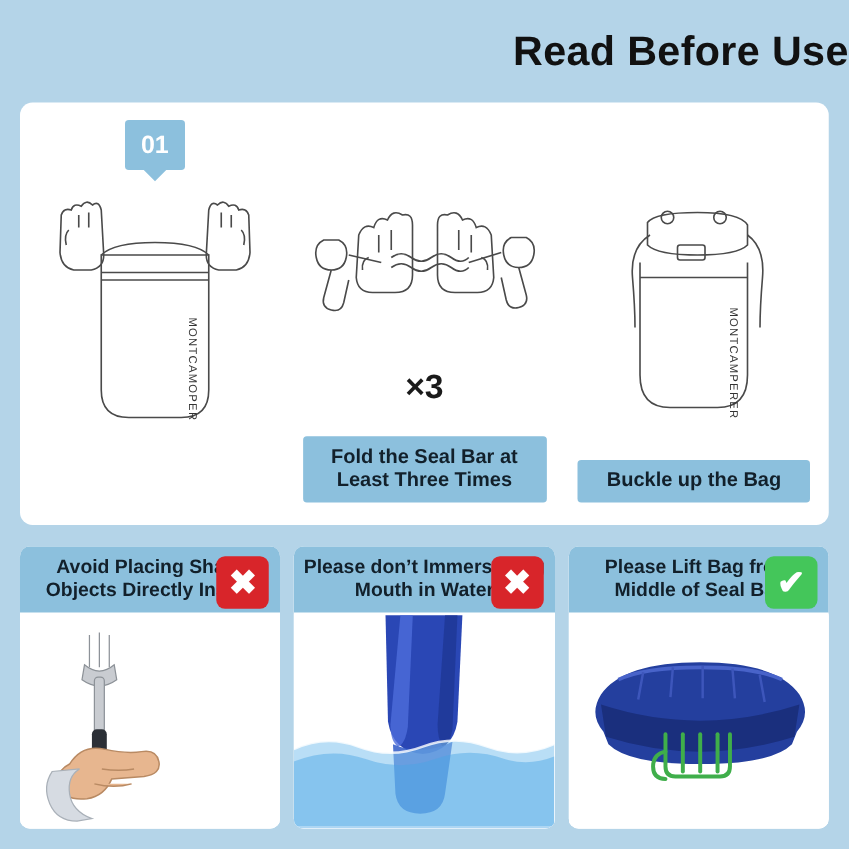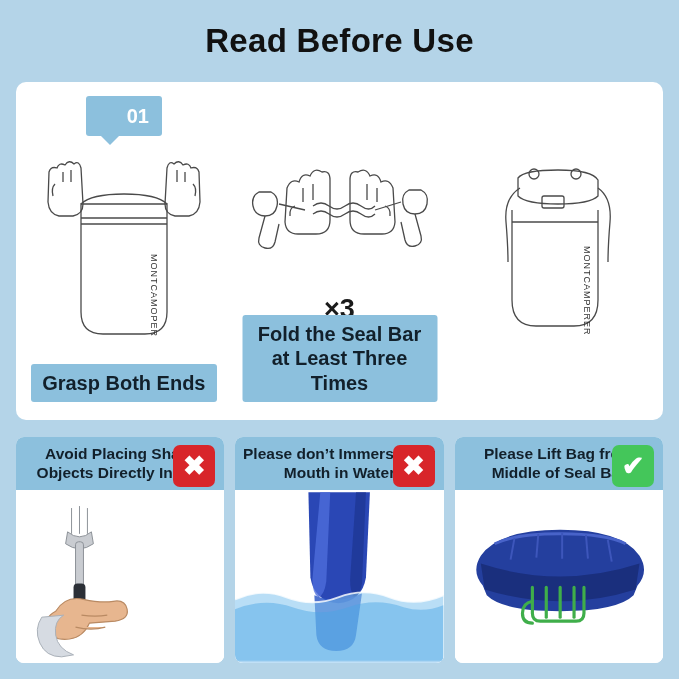--- a/index.html
+++ b/index.html
@@ -14,21 +14,21 @@
     overflow: hidden;
   }
   .page {
     position: relative;
     width: 679px;
     height: 679px;
     box-sizing: border-box;
     padding: 0;
   }
   .title {
-    text-align: center;
+    text-align: right;
     font-size: 33px;
     font-weight: bold;
     color: #111111;
     letter-spacing: 0.3px;
     padding-top: 22px;
     padding-bottom: 12px;
     font-family: "Liberation Sans", sans-serif;
   }
   
   .steps-panel {
@@ -62,21 +62,20 @@
     width: 48px;
     height: 40px;
     background: #8cc0dd;
     color: #ffffff;
     font-size: 20px;
     font-weight: bold;
     display: flex;
     align-items: center;
     justify-content: center;
     border-radius: 3px;
-    padding-left: 28px;
   }
   .badge:after {
     content: "";
     position: absolute;
     bottom: -9px;
     left: 14px;
     width: 0;
     height: 0;
     border-left: 10px solid transparent;
     border-right: 10px solid transparent;
@@ -91,21 +90,21 @@
   }
   .art svg { display: block; margin: 0 auto; }
 
   .caption {
     position: absolute;
     bottom: 18px;
     left: 50%;
     transform: translateX(-50%);
     background: #8cc0dd;
     color: #12202b;
-    font-size: 20px;
+    font-size: 16px;
     font-weight: bold;
     line-height: 1.22;
     text-align: center;
     padding: 7px 10px;
     border-radius: 3px;
     box-sizing: border-box;
     width: 186px;
   }
   .caption.wide { width: 195px; }
 
@@ -204,21 +203,20 @@
             <path d="M42 38 L42 26"></path>
 
             <path d="M170 28 Q168 22 162 24 Q160 18 154 21 Q150 15 145 20 Q140 16 138 24 L136 60 Q136 70 146 72 L160 72 Q170 70 171 58 Z"></path>
             <path d="M164 40 Q168 44 166 52"></path>
             <path d="M156 38 L156 28"></path>
             <path d="M148 38 L148 26"></path>
 
             <text class="word" x="122" y="110" transform="rotate(90 122 110)" stroke="none">MONTCAMOPER</text>
           </svg>
         </div>
-        <div class="caption">Grasp Both Ends</div>
       </div>
 
       <div class="step">
         <div class="art">
           <svg width="210" height="170" viewBox="0 0 210 170" fill="none" stroke="#4a4a4a" stroke-width="1.3">
 
             <path d="M78 62 q8 -6 16 0 q8 6 16 0 q8 -6 16 0 q8 6 14 0"></path>
             <path d="M78 70 q8 -6 16 0 q8 6 16 0 q8 -6 16 0 q8 6 14 0"></path>
 
             <path d="M24 48 q-8 4 -6 14 q2 10 12 10 q10 0 12 -10 q2 -10 -6 -14 z"></path>
@@ -256,20 +254,21 @@
             <path d="M40 44 q-16 10 -14 34 q2 24 2 40"></path>
             <path d="M118 44 q14 10 12 34 q-2 24 -2 40"></path>
 
             <path d="M32 66 l0 90 q0 26 24 26 l38 0 q24 0 24 -26 l0 -90"></path>
             <line x1="32" y1="78" x2="118" y2="78"></line>
 
             <rect x="62" y="52" width="22" height="12" rx="2"></rect>
             <text class="word" x="104" y="102" transform="rotate(90 104 102)" stroke="none">MONTCAMPERER</text>
           </svg>
         </div>
+        <div class="caption">Buckle up the Bag</div>
       </div>
 
     </div>
   </div>
 
   <div class="cards">
 
     <div class="card">
       <div class="card-head">Avoid Placing Sharp Objects Directly Inside</div>
       <div class="card-body">

